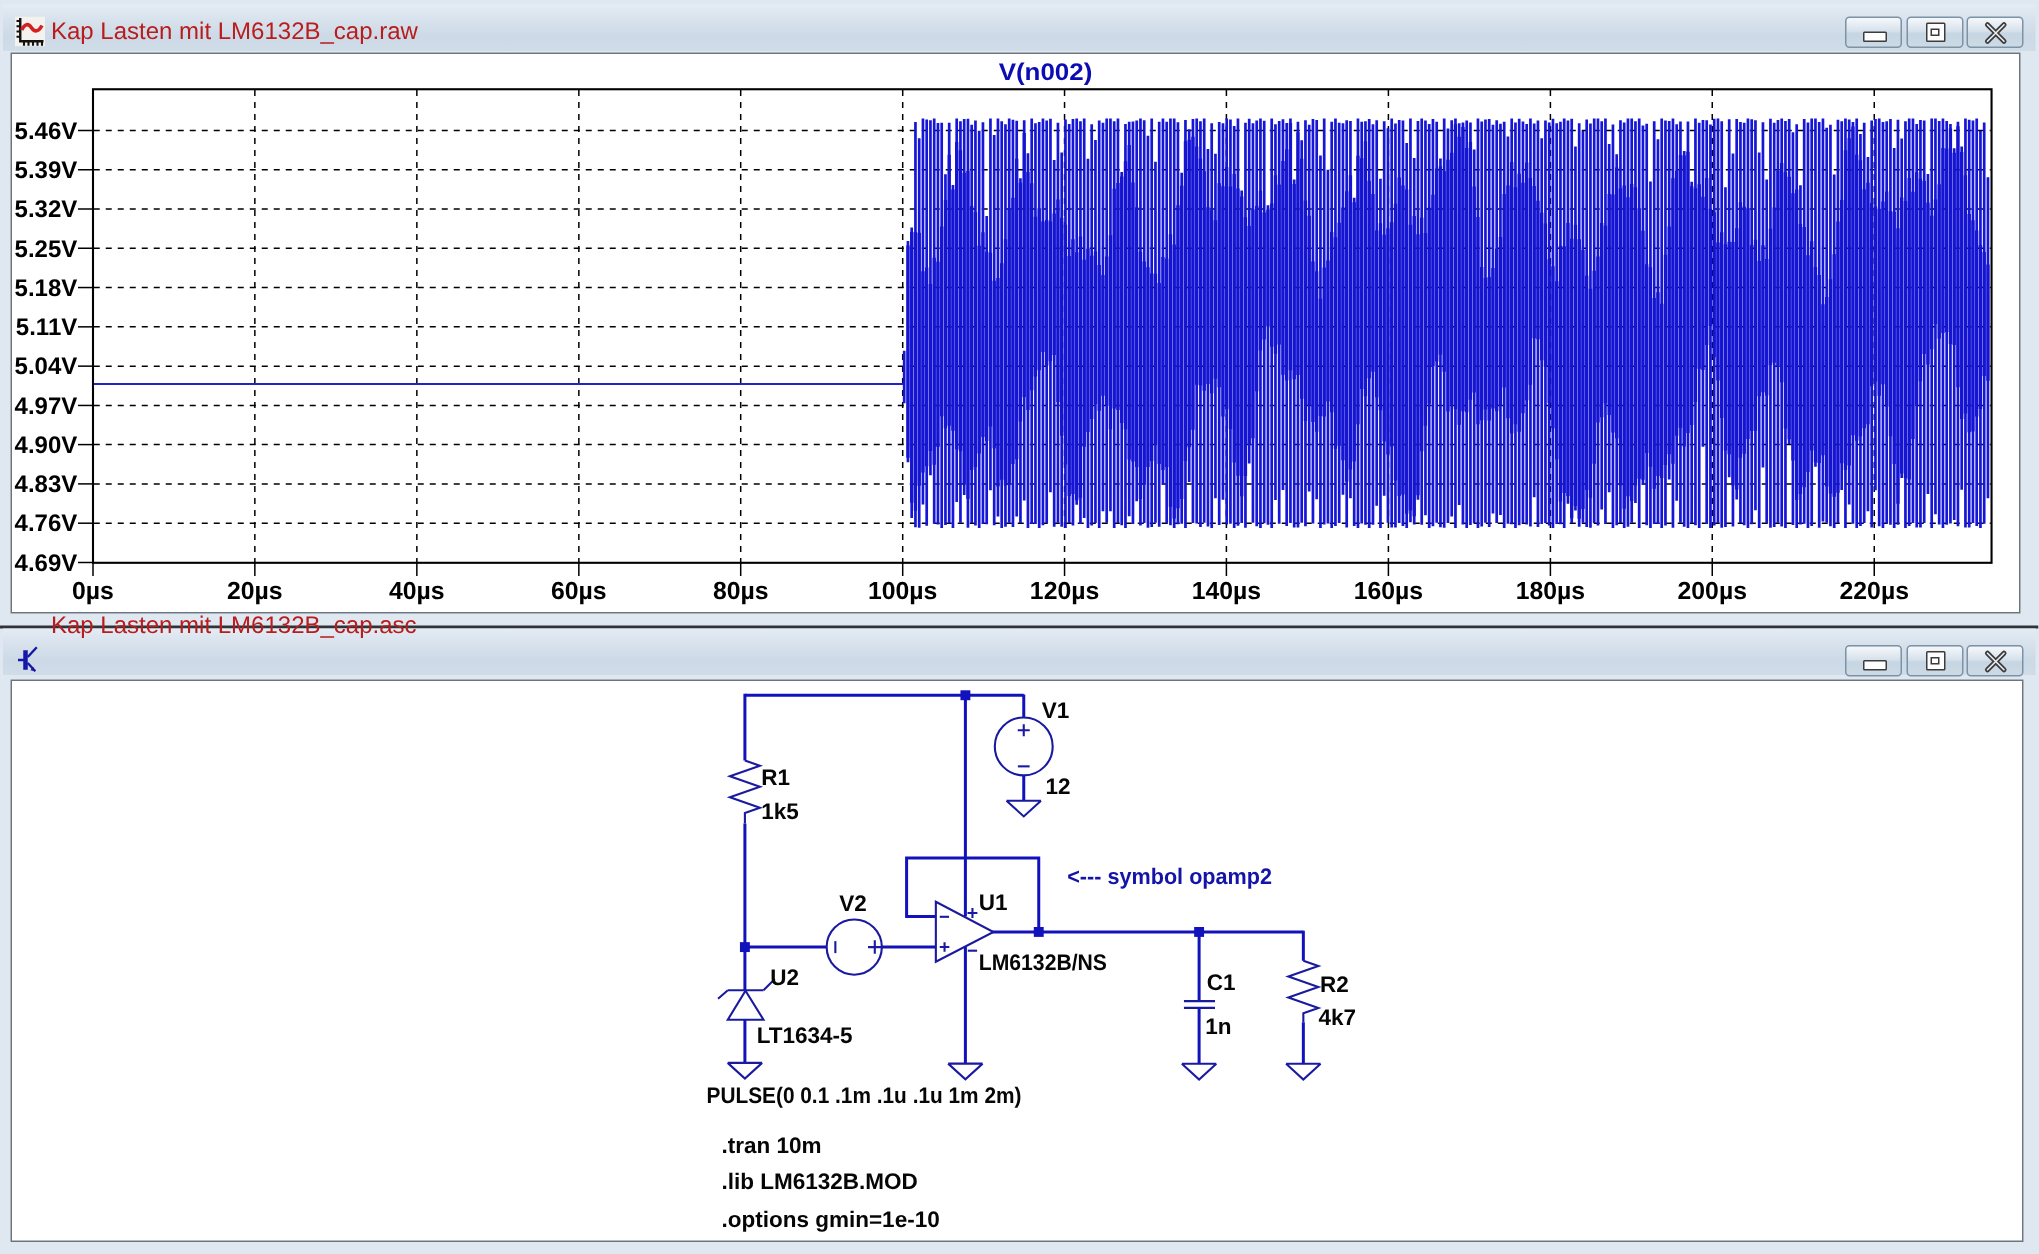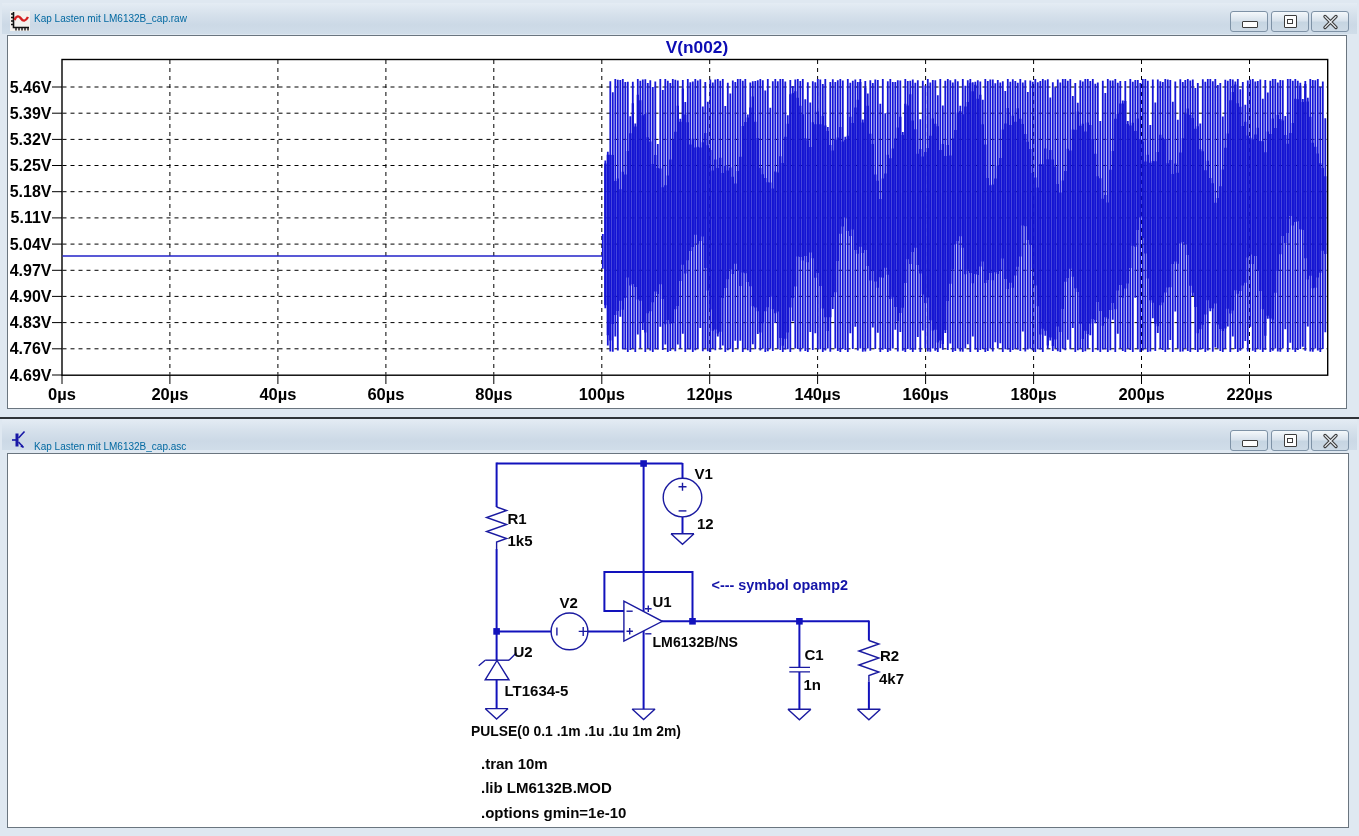--- a/index.html
+++ b/index.html
@@ -1,17 +1,17 @@
 <!DOCTYPE html>
 <html><head><meta charset="utf-8"><title>LTspice</title>
 <style>
 html,body{margin:0;padding:0}
 body{width:1359px;height:836px;position:relative;background:#dfe8f1;font-family:"Liberation Sans",sans-serif;overflow:hidden}
 .tb{position:absolute;left:2px;width:1355px;height:31px;background:linear-gradient(180deg,#e4ecf4 0%,#d5e0eb 40%,#ccd9e6 70%,#d0dde9 100%)}
-.tt{position:absolute;left:34px;top:6px;font-size:10px;color:#0369a1}
+.tt{position:absolute;left:34px;top:6px;font-size:16px;color:#b91c1c}
 .cl{position:absolute;background:#fff;border:1px solid #6a757f}
 .sep{position:absolute;left:0;width:1359px;background:#303438}
 </style></head>
 <body>
 <div class="tb" style="top:3px"></div>
 <div class="tt" style="top:13px">Kap Lasten mit LM6132B_cap.raw</div>
 <svg width="20" height="20" style="position:absolute;left:10px;top:11px">
 <rect x="0" y="0" width="20" height="20" fill="#f4f2ee"></rect>
 <path d="M3.5 1V16.5H19" stroke="#111" stroke-width="1.6" fill="none"></path>
 <path d="M1 3h2.5M1 6.5h2.5M1 10h2.5M1 13.5h2.5M6 17v2.5M9 17v2.5M12 17v2.5M15 17v2.5M18 17v2.5" stroke="#111" stroke-width="1.4"></path>
@@ -110,21 +110,21 @@
 <text x="1033.6" y="399.5" text-anchor="middle" class="xl">180µs</text>
 <text x="1141.5" y="399.5" text-anchor="middle" class="xl">200µs</text>
 <text x="1249.5" y="399.5" text-anchor="middle" class="xl">220µs</text>
 <text x="697" y="53" text-anchor="middle" style="font:bold 16px 'Liberation Sans',sans-serif" fill="#0c0cb4" textLength="62.5" lengthAdjust="spacingAndGlyphs">V(n002)</text>
 <line x1="62.5" y1="256.0" x2="603.0" y2="256.0" stroke="#2222c8" stroke-width="1.3"></line>
 <path d="M602.8 233.9V268.8 M605.3 160.6V308.2 M607.8 151.7V345.4 M610.3 81.3V351.5 M612.8 92.2V351.8 M615.3 79.0V336.4 M617.8 79.7V350.5 M620.3 80.1V316.8 M622.8 79.0V349.2 M625.3 82.0V349.6 M627.8 81.8V352.0 M630.3 116.2V350.0 M632.8 81.8V348.8 M635.3 123.4V352.0 M637.8 79.0V334.6 M640.3 80.8V348.5 M642.8 79.4V330.0 M645.3 79.2V351.9 M647.8 83.1V348.6 M650.3 80.3V350.4 M652.8 87.1V352.0 M655.3 81.5V349.2 M657.8 144.0V349.5 M660.3 79.0V326.8 M662.8 90.0V350.1 M665.3 79.0V344.4 M667.8 80.8V352.0 M670.3 82.9V351.1 M672.8 79.0V348.5 M675.3 79.8V351.3 M677.8 80.5V344.4 M680.3 118.8V348.7 M682.8 80.1V333.7 M685.3 102.1V352.0 M687.8 79.0V349.3 M690.3 82.2V349.4 M692.8 81.4V352.0 M695.3 79.0V350.2 M697.8 80.4V348.8 M700.3 79.2V328.1 M702.8 106.6V351.2 M705.3 81.9V348.5 M707.8 101.7V351.2 M710.3 79.6V352.0 M712.8 82.6V348.7 M715.3 79.4V350.3 M717.8 79.0V336.5 M720.3 80.8V349.4 M722.8 79.0V345.4 M725.3 105.9V352.0 M727.8 82.8V350.3 M730.3 93.4V348.7 M732.8 80.4V352.0 M735.3 81.9V340.8 M737.8 79.0V348.5 M740.3 79.0V340.8 M742.8 80.8V352.0 M745.3 79.0V348.8 M747.8 114.6V350.2 M750.3 82.6V352.0 M752.8 81.2V344.2 M755.3 81.0V349.3 M757.8 80.3V334.1 M760.3 79.0V350.4 M762.8 80.2V348.7 M765.3 90.5V351.9 M767.8 79.0V351.3 M770.3 107.8V348.5 M772.8 81.2V351.1 M775.3 79.0V323.0 M777.8 81.2V348.8 M780.3 79.0V350.1 M782.8 79.0V352.0 M785.3 81.5V349.5 M787.8 115.2V349.2 M790.3 80.0V352.0 M792.8 86.1V321.3 M795.3 79.4V348.6 M797.8 79.0V349.0 M800.3 80.9V351.4 M802.8 79.0V348.5 M805.3 99.3V351.0 M807.8 82.2V352.0 M810.3 102.5V332.1 M812.8 81.3V350.0 M815.3 82.2V333.2 M817.8 79.0V349.6 M820.3 79.6V349.2 M822.8 84.0V352.0 M825.3 79.0V350.5 M827.8 127.0V348.6 M830.3 81.9V351.8 M832.8 79.2V309.0 M835.3 82.1V348.5 M837.8 80.3V350.9 M840.3 79.0V352.0 M842.8 80.5V348.9 M845.3 136.8V349.9 M847.8 79.0V352.0 M850.3 82.8V333.3 M852.8 80.7V349.1 M855.3 79.5V326.7 M857.8 82.0V350.6 M860.3 79.0V348.6 M862.8 119.6V351.7 M865.3 81.1V351.6 M867.8 93.5V348.5 M870.3 80.2V350.8 M872.8 83.1V327.6 M875.3 79.4V349.0 M877.8 80.0V332.8 M880.3 103.7V352.0 M882.8 79.0V349.7 M885.3 113.2V349.0 M887.8 81.2V352.0 M890.3 79.0V350.7 M892.8 81.9V348.6 M895.3 82.1V329.8 M897.8 80.2V351.6 M900.3 80.6V332.1 M902.8 131.9V350.7 M905.3 79.0V352.0 M907.8 81.1V349.0 M910.3 80.8V349.8 M912.8 79.4V352.0 M915.3 82.8V349.8 M917.8 80.2V337.1 M920.3 119.2V352.0 M922.8 80.8V330.5 M925.3 85.5V348.5 M927.8 79.0V351.6 M930.3 82.4V351.7 M932.8 80.0V348.6 M935.3 80.3V350.7 M937.8 95.3V352.0 M940.3 79.0V348.2 M942.8 105.4V349.7 M945.3 80.7V333.1 M947.8 79.0V349.9 M950.3 80.3V343.5 M952.8 82.6V352.0 M955.3 79.3V350.9 M957.8 81.2V348.5 M960.3 105.7V351.5 M962.8 79.0V351.8 M965.3 85.7V348.6 M967.8 80.2V344.3 M970.3 79.0V352.0 M972.8 82.2V336.6 M975.3 81.7V349.6 M977.8 80.3V352.0 M980.3 81.6V350.0 M982.8 99.7V348.9 M985.3 79.0V352.0 M987.8 81.0V351.0 M990.3 79.6V348.5 M992.8 79.4V351.4 M995.3 83.2V342.3 M997.8 80.1V348.6 M1000.3 82.5V343.3 M1002.8 81.2V352.0 M1005.3 91.0V349.2 M1007.8 79.0V349.5 M1010.3 81.7V352.0 M1012.8 79.2V350.1 M1015.3 81.0V348.8 M1017.8 82.7V349.6 M1020.3 79.0V351.0 M1022.8 82.4V331.5 M1025.3 80.3V351.4 M1027.8 92.1V349.4 M1030.3 80.4V348.7 M1032.8 81.7V350.4 M1035.3 79.1V352.0 M1037.8 82.2V349.3 M1040.3 81.1V349.5 M1042.8 79.0V352.0 M1045.3 80.3V335.8 M1047.8 79.2V348.8 M1050.3 97.6V340.4 M1052.8 82.2V351.1 M1055.3 87.3V348.5 M1057.8 79.6V351.3 M1060.3 82.4V351.9 M1062.8 79.0V348.7 M1065.3 79.0V350.3 M1067.8 80.8V339.7 M1070.3 79.0V349.3 M1072.8 96.0V328.1 M1075.3 83.0V352.0 M1077.8 102.8V350.2 M1080.3 80.2V348.7 M1082.8 81.6V352.0 M1085.3 79.0V351.2 M1087.8 79.0V348.5 M1090.3 80.9V335.3 M1092.8 79.0V352.0 M1095.3 83.7V323.2 M1097.8 82.5V350.2 M1100.3 121.0V352.0 M1102.8 80.8V349.4 M1105.3 92.9V349.3 M1107.8 79.0V352.0 M1110.3 80.4V350.3 M1112.8 80.6V319.7 M1115.3 79.0V351.9 M1117.8 82.8V333.8 M1120.3 81.0V348.5 M1122.8 100.6V351.1 M1125.3 81.0V352.0 M1127.8 121.1V348.8 M1130.3 79.0V350.1 M1132.8 81.8V352.0 M1135.3 80.0V297.8 M1137.8 80.1V349.3 M1140.3 83.0V352.0 M1142.8 79.1V350.4 M1145.3 79.0V348.7 M1147.8 80.8V351.9 M1150.3 124.9V351.4 M1152.8 79.5V318.2 M1155.3 102.4V351.0 M1157.8 79.4V333.0 M1160.3 81.3V348.8 M1162.8 81.9V350.1 M1165.3 79.0V352.0 M1167.8 79.5V349.5 M1170.3 80.1V340.1 M1172.8 101.7V352.0 M1175.3 81.5V311.6 M1177.8 119.7V348.6 M1180.3 79.2V351.8 M1182.8 81.9V351.4 M1185.3 80.0V348.5 M1187.8 79.0V351.0 M1190.3 80.6V352.0 M1192.8 79.4V296.0 M1195.3 88.1V350.0 M1197.8 82.9V352.0 M1200.3 123.5V349.6 M1202.8 79.3V349.1 M1205.3 81.7V352.0 M1207.8 79.0V350.6 M1210.3 79.0V311.2 M1212.8 81.3V351.8 M1215.3 79.0V347.6 M1217.8 85.1V348.5 M1220.3 83.1V350.9 M1222.8 116.4V352.0 M1225.3 79.8V348.9 M1227.8 80.8V326.6 M1230.3 79.0V352.0 M1232.8 79.6V336.4 M1235.3 81.4V349.1 M1237.8 79.0V352.0 M1240.3 89.3V350.7 M1242.8 81.9V348.6 M1245.3 104.7V340.9 M1247.8 80.4V351.6 M1250.3 79.4V326.8 M1252.8 79.0V350.8 M1255.3 81.4V352.0 M1257.8 80.9V349.0 M1260.3 79.4V349.8 M1262.8 98.7V352.0 M1265.3 79.9V349.8 M1267.8 92.4V318.7 M1270.3 80.8V352.0 M1272.8 79.0V350.7 M1275.3 79.0V348.6 M1277.8 82.6V351.6 M1280.3 80.0V351.7 M1282.8 80.3V348.6 M1285.3 116.0V329.3 M1287.8 79.0V352.0 M1290.3 79.0V342.8 M1292.8 80.7V349.7 M1295.3 79.0V352.0 M1297.8 80.7V349.9 M1300.3 82.7V349.0 M1302.8 98.9V346.7 M1305.3 81.1V350.8 M1307.8 97.7V326.5 M1310.3 79.0V351.6 M1312.8 79.9V351.7 M1315.3 80.3V348.6 M1317.8 79.0V350.6 M1320.3 87.1V352.0 M1322.8 81.6V349.1 M1325.3 118.2V332.2" stroke="#1616d8" stroke-width="1.8" fill="none"></path>
 <path d="M605.3 163.6V305.2 M607.8 154.7V335.2 M610.3 154.8V340.5 M612.8 155.1V323.9 M615.3 180.9V315.0 M617.8 178.4V310.9 M620.3 189.3V300.7 M622.8 171.8V309.8 M625.3 174.5V298.0 M627.8 151.0V277.5 M630.3 133.3V285.5 M632.8 103.2V283.9 M635.3 126.4V287.1 M637.8 94.7V299.5 M640.3 100.2V300.8 M642.8 115.2V323.1 M645.3 114.0V332.6 M647.8 137.3V313.3 M650.3 141.5V311.3 M652.8 163.9V302.3 M655.3 154.9V291.4 M657.8 167.9V294.0 M660.3 168.5V284.3 M662.8 187.2V298.9 M665.3 185.3V324.3 M667.8 175.5V319.9 M670.3 159.5V323.7 M672.8 139.8V322.4 M675.3 131.8V309.3 M677.8 105.8V306.1 M680.3 121.8V281.0 M682.8 88.6V264.7 M685.3 114.6V273.4 M687.8 122.2V260.2 M690.3 144.5V251.0 M692.8 138.8V246.9 M695.3 147.6V234.7 M697.8 146.7V243.7 M700.3 147.6V240.9 M702.8 142.3V236.6 M705.3 133.0V268.0 M707.8 145.2V290.5 M710.3 149.9V309.6 M712.8 170.6V330.7 M715.3 159.5V329.4 M717.8 168.1V333.5 M720.3 157.7V331.8 M722.8 173.1V297.9 M725.3 165.8V288.0 M727.8 170.5V279.3 M730.3 167.6V269.4 M732.8 176.7V273.9 M735.3 183.4V263.8 M737.8 171.0V270.6 M740.3 156.8V286.1 M742.8 125.9V272.4 M745.3 122.0V273.3 M747.8 117.6V282.0 M750.3 107.5V286.2 M752.8 96.6V306.3 M755.3 121.7V307.6 M757.8 138.1V311.3 M760.3 167.8V332.6 M762.8 174.3V323.2 M765.3 178.1V311.3 M767.8 182.3V307.3 M770.3 182.5V296.8 M772.8 188.6V309.3 M775.3 171.4V313.3 M777.8 172.5V311.4 M780.3 156.2V337.9 M782.8 163.0V345.7 M785.3 136.8V338.8 M787.8 123.8V332.6 M790.3 94.2V307.4 M792.8 93.1V298.1 M795.3 91.2V286.5 M797.8 97.7V256.5 M800.3 105.7V257.0 M802.8 114.2V260.5 M805.3 138.2V256.0 M807.8 140.2V262.2 M810.3 146.9V252.5 M812.8 122.2V258.2 M815.3 124.2V277.7 M817.8 111.5V272.9 M820.3 124.3V286.0 M822.8 116.0V308.4 M825.3 125.6V317.2 M827.8 131.0V330.9 M830.3 144.9V317.3 M832.8 150.6V296.7 M835.3 139.6V292.2 M837.8 137.4V260.9 M840.3 127.1V233.7 M842.8 141.6V226.4 M845.3 139.8V217.5 M847.8 135.7V231.1 M850.3 116.8V235.9 M852.8 123.0V229.6 M855.3 107.4V249.9 M857.8 99.7V253.7 M860.3 82.0V246.8 M862.8 122.6V252.9 M865.3 88.1V250.0 M867.8 105.8V265.9 M870.3 133.7V280.6 M872.8 143.9V270.4 M875.3 174.4V281.4 M877.8 180.8V287.8 M880.3 199.1V277.3 M882.8 178.4V277.7 M885.3 173.6V267.7 M887.8 154.7V274.8 M890.3 158.2V299.1 M892.8 148.5V297.2 M895.3 138.4V306.9 M897.8 127.5V321.0 M900.3 116.8V313.0 M902.8 134.9V307.7 M905.3 103.8V282.9 M907.8 105.5V259.3 M910.3 94.2V264.1 M912.8 120.5V252.1 M915.3 129.3V247.8 M917.8 153.7V264.9 M920.3 148.9V273.5 M922.8 156.5V294.4 M925.3 152.1V303.0 M927.8 148.1V297.6 M930.3 135.8V320.3 M932.8 118.4V330.6 M935.3 123.7V329.7 M937.8 126.3V342.5 M940.3 149.9V340.4 M942.8 144.0V344.1 M945.3 156.1V330.1 M947.8 145.1V300.9 M950.3 155.4V283.8 M952.8 138.5V269.2 M955.3 129.9V244.2 M957.8 112.4V241.0 M960.3 110.9V236.3 M962.8 114.2V247.8 M965.3 106.5V274.3 M967.8 101.9V269.8 M970.3 82.8V272.9 M972.8 91.2V283.2 M975.3 84.7V274.1 M977.8 98.7V274.9 M980.3 94.7V266.5 M982.8 124.3V261.6 M985.3 144.6V282.9 M987.8 178.0V280.1 M990.3 185.3V273.0 M992.8 184.6V280.3 M995.3 178.6V272.3 M997.8 165.6V274.1 M1000.3 158.0V270.4 M1002.8 129.4V258.4 M1005.3 123.6V278.9 M1007.8 108.0V288.9 M1010.3 124.9V282.8 M1012.8 115.8V287.8 M1015.3 121.8V275.5 M1017.8 108.3V266.8 M1020.3 118.7V256.5 M1022.8 124.0V225.5 M1025.3 133.9V226.2 M1027.8 141.8V240.1 M1030.3 149.0V244.7 M1032.8 172.9V268.7 M1035.3 177.5V285.5 M1037.8 187.5V306.2 M1040.3 163.9V334.4 M1042.8 164.2V328.7 M1045.3 148.6V330.7 M1047.8 159.2V345.5 M1050.3 149.9V337.4 M1052.8 159.5V345.9 M1055.3 166.6V339.4 M1057.8 183.9V326.6 M1060.3 192.5V331.9 M1062.8 180.5V309.1 M1065.3 171.0V281.7 M1067.8 148.7V278.1 M1070.3 150.5V268.8 M1072.8 129.4V276.7 M1075.3 129.7V288.3 M1077.8 111.6V292.1 M1080.3 125.7V323.7 M1082.8 123.7V339.1 M1085.3 131.5V330.8 M1087.8 122.6V334.0 M1090.3 124.9V323.6 M1092.8 138.9V319.1 M1095.3 153.8V319.9 M1097.8 176.2V302.0 M1100.3 178.2V311.1 M1102.8 198.7V325.8 M1105.3 194.9V317.3 M1107.8 202.5V318.7 M1110.3 169.8V310.0 M1112.8 151.0V302.9 M1115.3 118.8V309.2 M1117.8 113.9V290.5 M1120.3 103.4V285.1 M1122.8 103.6V297.7 M1125.3 101.1V288.6 M1127.8 124.1V283.4 M1130.3 125.5V268.0 M1132.8 122.8V245.8 M1135.3 131.1V246.7 M1137.8 118.6V230.0 M1140.3 139.1V217.4 M1142.8 141.5V238.1 M1145.3 161.6V253.6 M1147.8 154.8V278.6 M1150.3 162.8V300.3 M1152.8 161.1V302.8 M1155.3 161.3V323.7 M1157.8 152.1V326.3 M1160.3 134.8V305.2 M1162.8 137.8V302.5 M1165.3 138.9V292.6 M1167.8 163.3V287.4 M1170.3 159.9V287.2 M1172.8 174.0V264.1 M1175.3 163.5V261.5 M1177.8 172.7V263.7 M1180.3 152.5V243.5 M1182.8 138.3V241.9 M1185.3 114.0V243.9 M1187.8 108.6V254.9 M1190.3 114.9V285.7 M1192.8 117.9V292.8 M1195.3 128.8V307.0 M1197.8 126.3V333.3 M1200.3 149.3V329.3 M1202.8 151.3V324.8 M1205.3 170.2V314.6 M1207.8 160.8V300.3 M1210.3 178.0V308.2 M1212.8 183.3V308.6 M1215.3 202.8V303.5 M1217.8 198.0V324.4 M1220.3 186.2V329.0 M1222.8 169.5V331.1 M1225.3 147.7V328.5 M1227.8 133.4V308.8 M1230.3 100.2V313.4 M1232.8 92.1V310.4 M1235.3 84.4V290.2 M1237.8 103.2V293.8 M1240.3 106.8V290.9 M1242.8 126.1V285.5 M1245.3 121.8V282.8 M1247.8 135.4V257.5 M1250.3 137.7V254.4 M1252.8 139.2V263.9 M1255.3 134.4V256.1 M1257.8 127.7V271.1 M1260.3 140.9V290.9 M1262.8 141.2V309.3 M1265.3 152.2V335.8 M1267.8 131.6V315.7 M1270.3 134.0V318.6 M1272.8 118.6V319.7 M1275.3 127.9V292.7 M1277.8 114.9V270.9 M1280.3 119.1V254.2 M1282.8 120.6V236.0 M1285.3 135.1V243.0 M1287.8 143.8V232.9 M1290.3 133.0V216.0 M1292.8 122.9V225.6 M1295.3 98.7V222.0 M1297.8 99.2V221.3 M1300.3 85.7V229.3 M1302.8 101.9V230.0 M1305.3 84.1V258.2 M1307.8 101.4V279.4 M1310.3 116.8V275.7 M1312.8 142.7V288.2 M1315.3 146.8V287.7 M1317.8 153.6V277.6 M1320.3 163.3V272.7 M1322.8 168.0V250.7 M1325.3 176.3V253.9" stroke="#1414d2" stroke-width="2.2" fill="none"></path>
 </svg>
 <div class="sep" style="top:417px;height:2px"></div>
 <div class="tb" style="top:419px"></div>
-<div class="tt" style="top:441px">Kap Lasten mit LM6132B_cap.asc</div>
+<div class="tt" style="top:409px">Kap Lasten mit LM6132B_cap.asc</div>
 <svg width="18" height="22" style="position:absolute;left:10px;top:429px">
 <path d="M2 11h4" stroke="#1717a6" stroke-width="1.6"></path>
 <rect x="5.5" y="4.5" width="3" height="13" fill="#1717a6"></rect>
 <path d="M8.5 9 L14.5 2.5" stroke="#1717a6" stroke-width="1.6"></path>
 <path d="M8.5 13 L13.5 18.5" stroke="#1717a6" stroke-width="1.6"></path>
 <path d="M13.5 18.5l-3.2-0.6 1.8-2.4z" fill="#1717a6"></path>
 </svg>
 <div style="position:absolute;left:1230.0px;top:429.5px;width:38px;height:21px;border:1px solid #7e92a6;border-radius:3px;background:linear-gradient(180deg,#f4f8fb,#d8e2ec 45%,#c6d5e2 55%,#cddae6);box-sizing:border-box">
     <div style="position:absolute;left:11px;top:9px;width:14px;height:5px;background:#fdfdfd;border:1px solid #3c3c3c;border-radius:1px"></div>
   </div>

